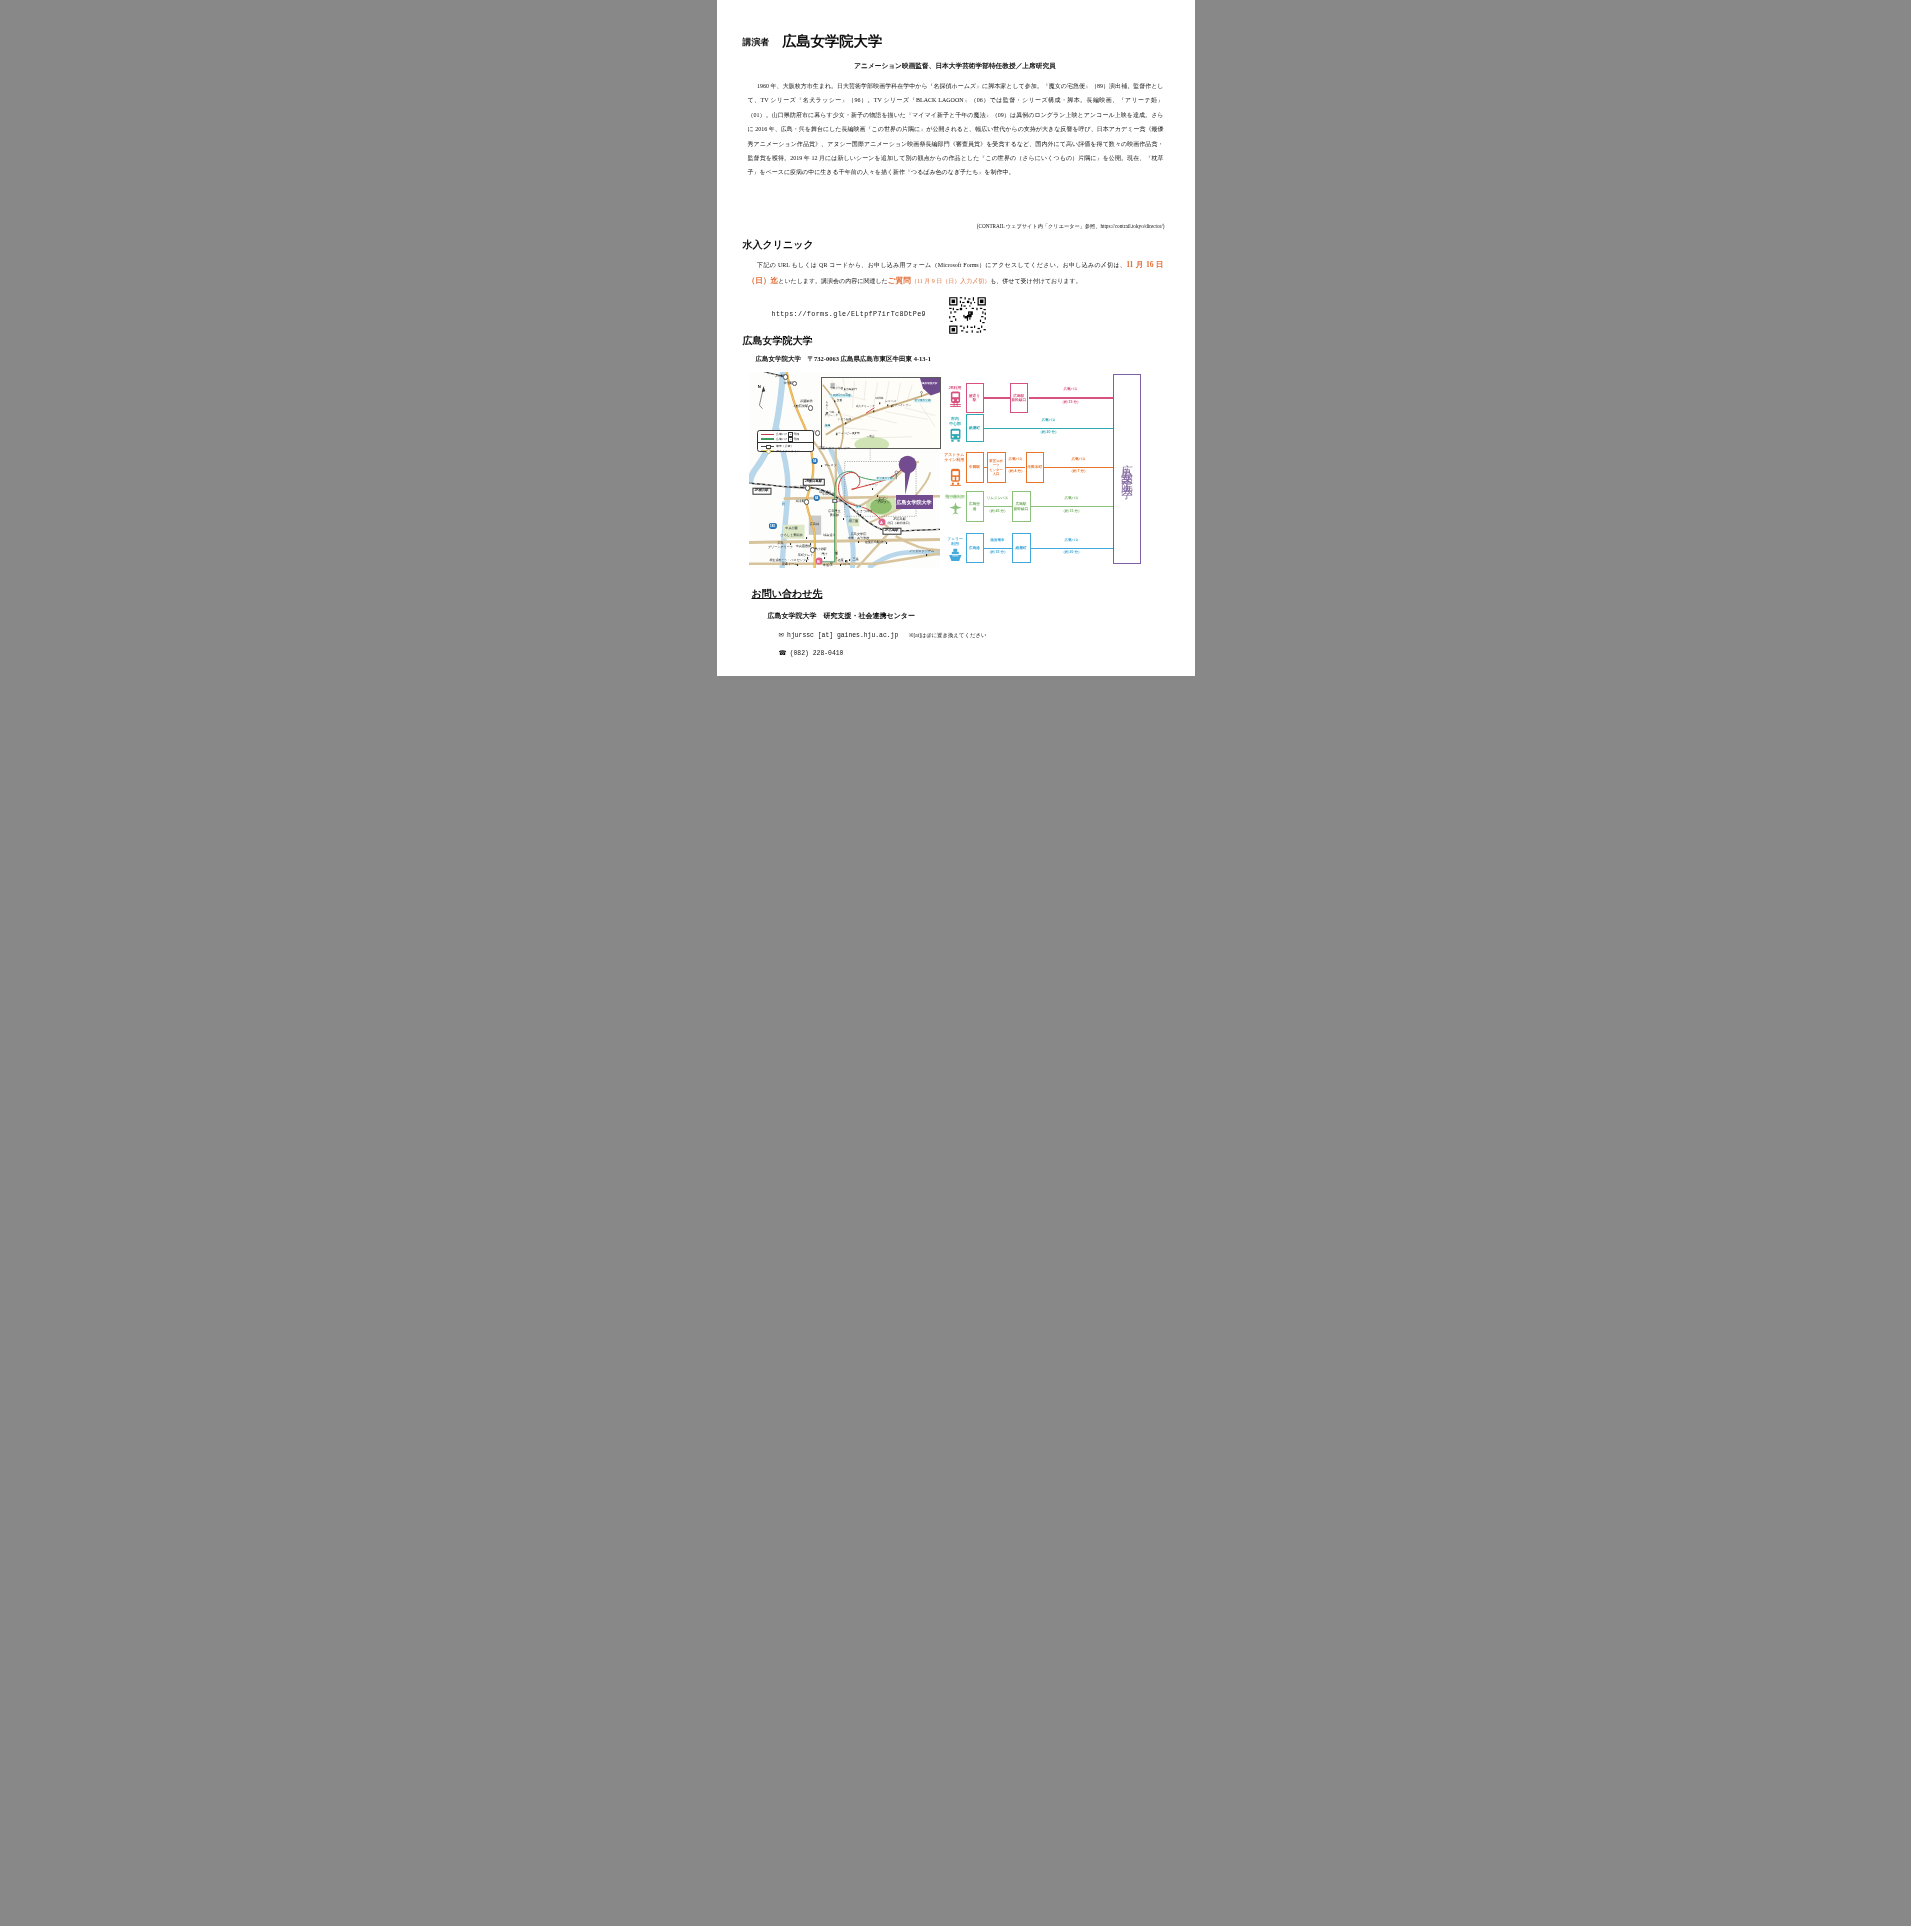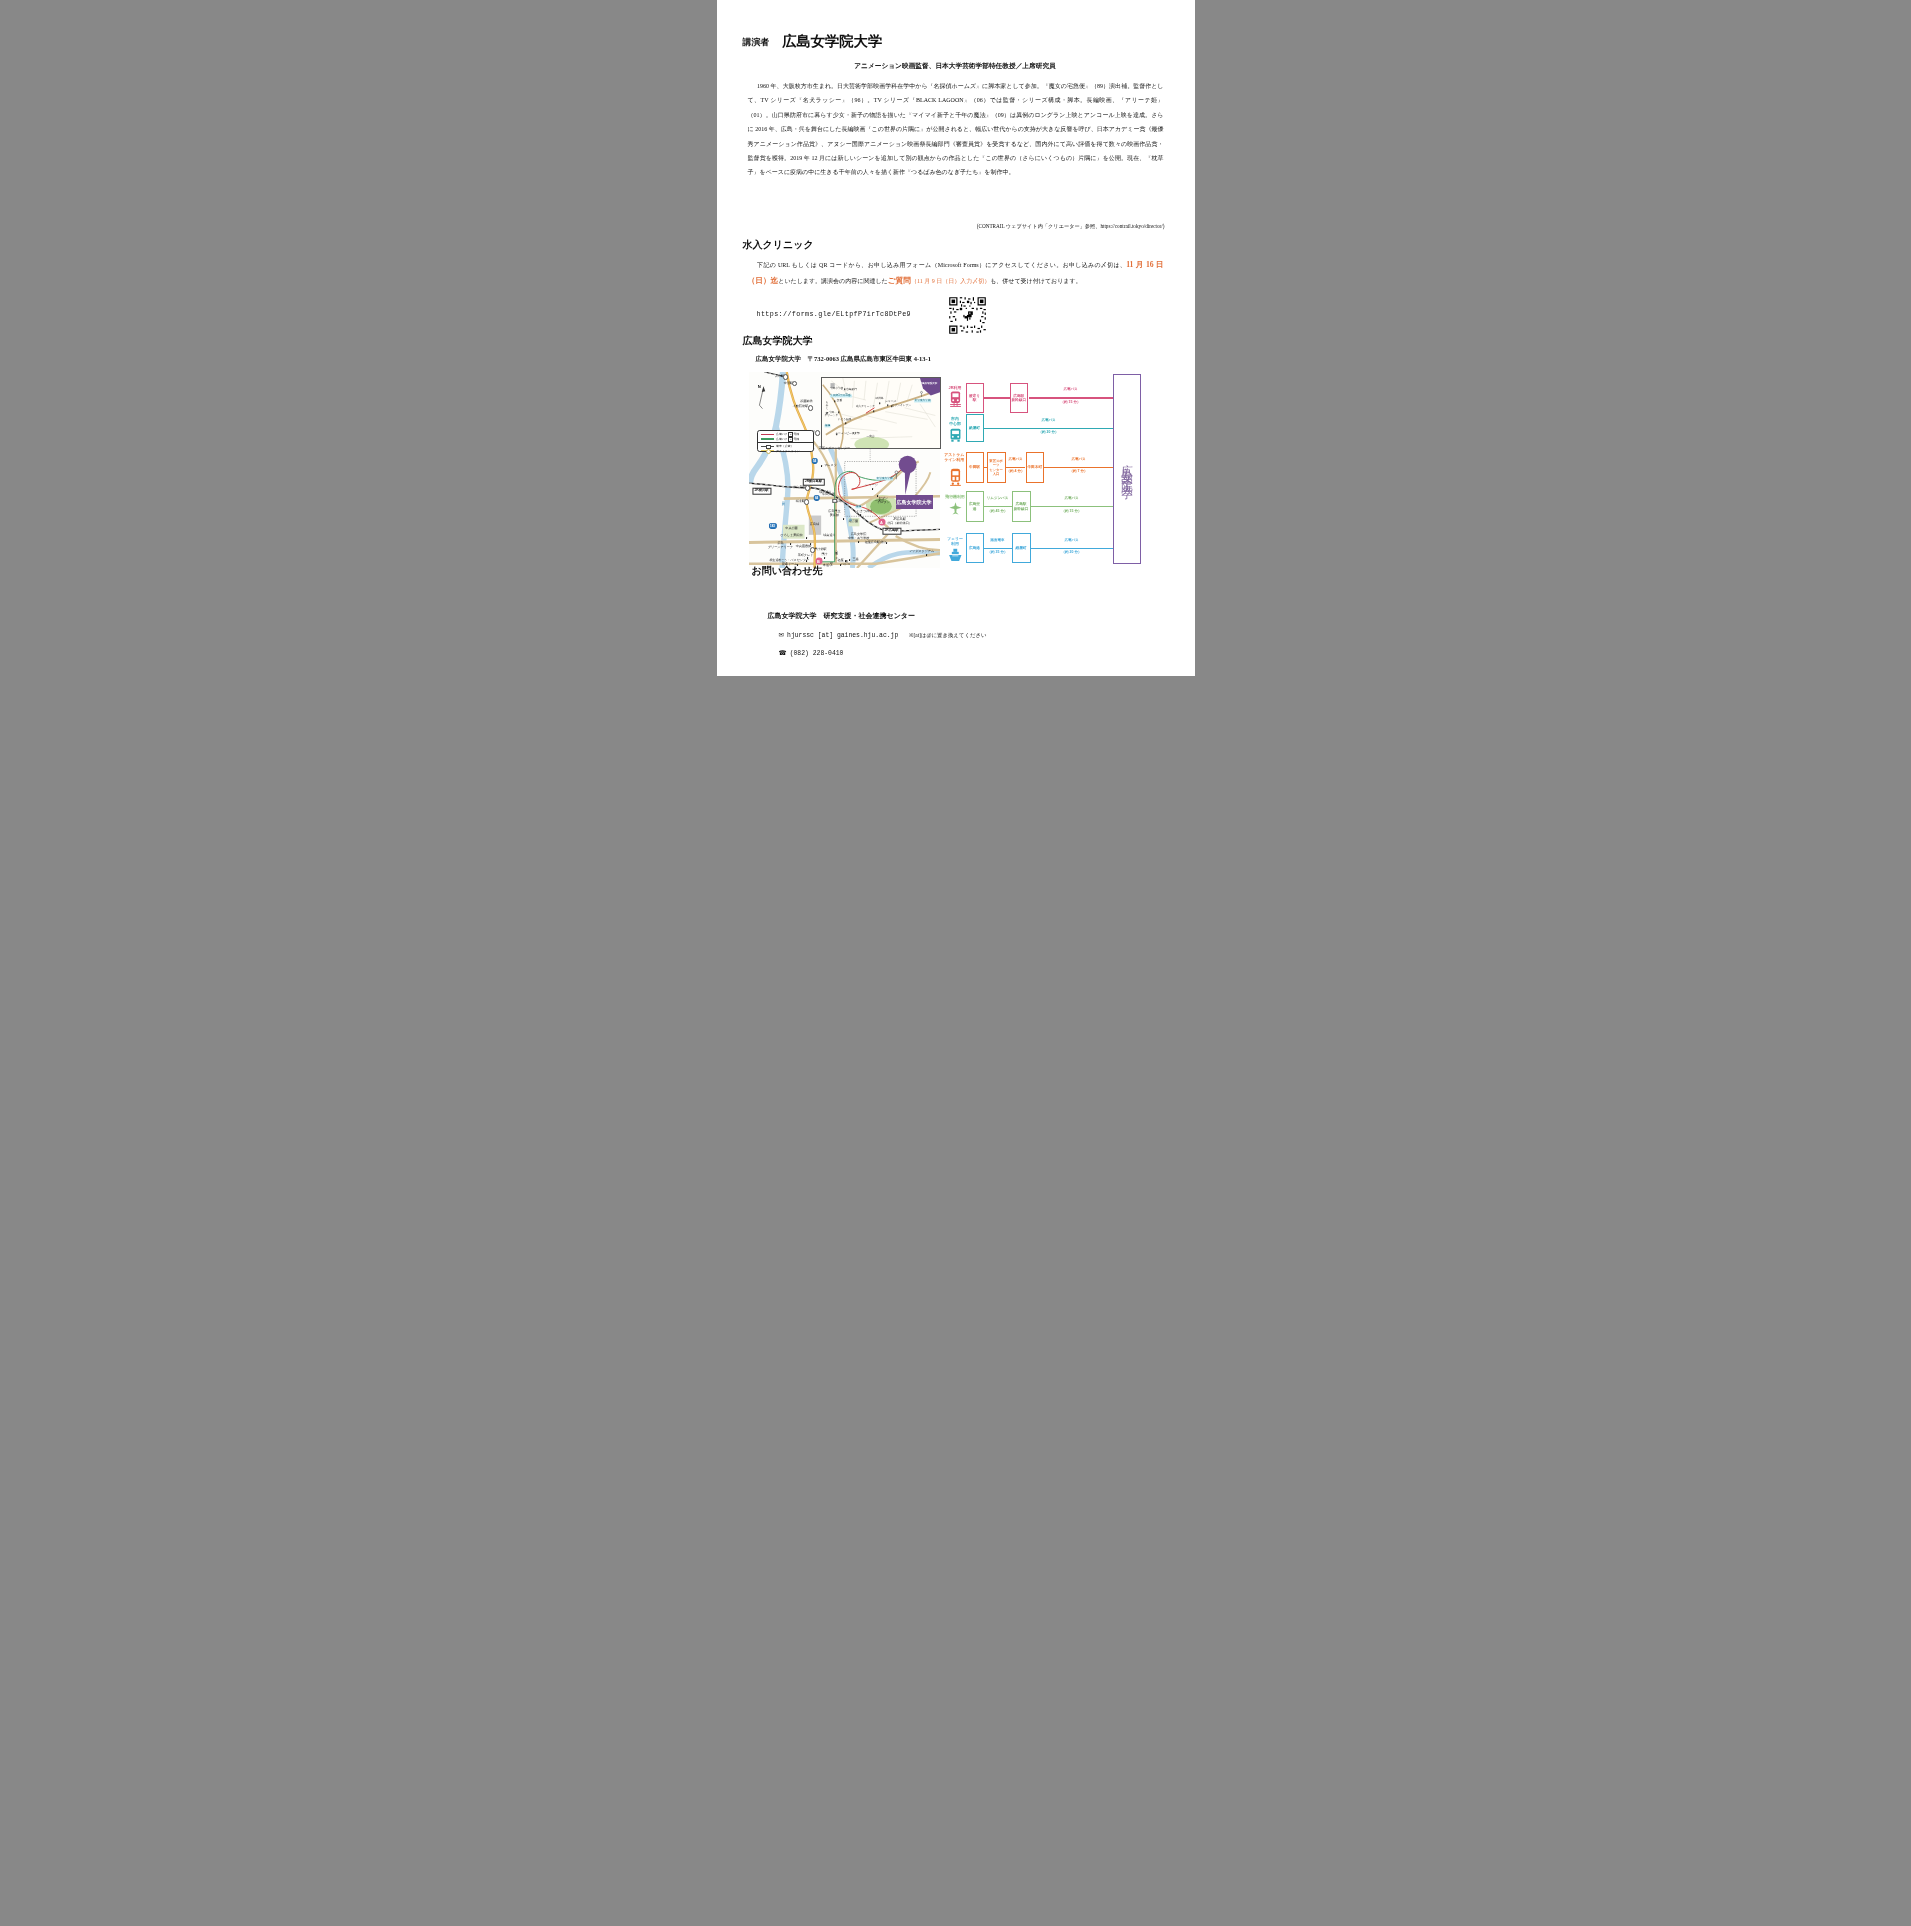--- a/index.html
+++ b/index.html
@@ -13,21 +13,21 @@
             font:bold 6.7px/1.3 "Liberation Sans",sans-serif;}
   .bio{position:absolute;left:31px;top:79px;width:416px;margin:0;font-size:6px;line-height:14.4px;
        text-align:justify;text-indent:1.6em;}
   .source{position:absolute;right:30px;top:223px;font-size:5.2px;}
   .h2{position:absolute;font:bold 10px/1 "Liberation Sans",sans-serif;margin:0;}
   .apply-text{position:absolute;left:31px;top:257px;width:416px;margin:0;font-size:6px;line-height:15.4px;
               text-align:justify;text-indent:1.6em;}
   .org{color:#e2703a;}
   .org-big{color:#e2703a;font-weight:bold;font-size:7.7px;}
   .url-line{position:absolute;left:40px;top:310px;font:6.7px "Liberation Mono",monospace;letter-spacing:0.4px;}
-  .url-line a{color:#111;text-decoration:none;}
+  .url-line a{color:#111;text-decoration:none;margin-left:15px;}
   .address{position:absolute;left:39px;top:355px;font-weight:bold;font-size:6.5px;}
   
   .org-line{position:absolute;left:51px;top:611px;font-weight:bold;font-size:7px;}
   .mail-line{position:absolute;left:62px;top:631px;font-size:6.4px;}
   .mail-line .mono,.tel-line .mono{font-family:"Liberation Mono",monospace;}
   .mail-note{font-size:5.4px;margin-left:10.8px;}
   .tel-line{position:absolute;left:62px;top:649px;font-size:6.4px;}
   .ico{display:inline-block;margin-right:3.1px;font-size:6.5px;}
   
   .map{position:absolute;left:32px;top:372px;width:191px;height:196px;background:#fdfdfb;
@@ -483,21 +483,21 @@
     <div class="tbox" style="left:68px;top:161px;width:19px;height:30px;border-color:#41a9db;color:#41a9db;">紙屋町</div>
     <div class="tline" style="left:87px;top:176px;width:82px;background:#41a9db;"></div>
     <div class="tl" style="left:128px;top:166px;color:#41a9db;">広電バス</div>
     <div class="tl" style="left:128px;top:178px;color:#41a9db;">（約 20 分）</div>
 
     <div class="univ-box">
       <span>広島女学院大学</span>
     </div>
   </div>
 
-  <h2 class="h2" style="left:35px;top:566px;">お問い合わせ先</h2>
+  <h2 class="h2" style="left:35px;top:589px;text-decoration:underline;">お問い合わせ先</h2>
   <div class="org-line">広島女学院大学　研究支援・社会連携センター</div>
   <div class="mail-line">
     <span class="ico">✉</span><span class="mono">hjurssc [at] gaines.hju.ac.jp</span><span class="mail-note">※[at]は@に置き換えてください</span>
   </div>
   <div class="tel-line">
     <span class="ico">☎</span><span class="mono">(082) 228-0410</span>
   </div>
 
 </div>
 

